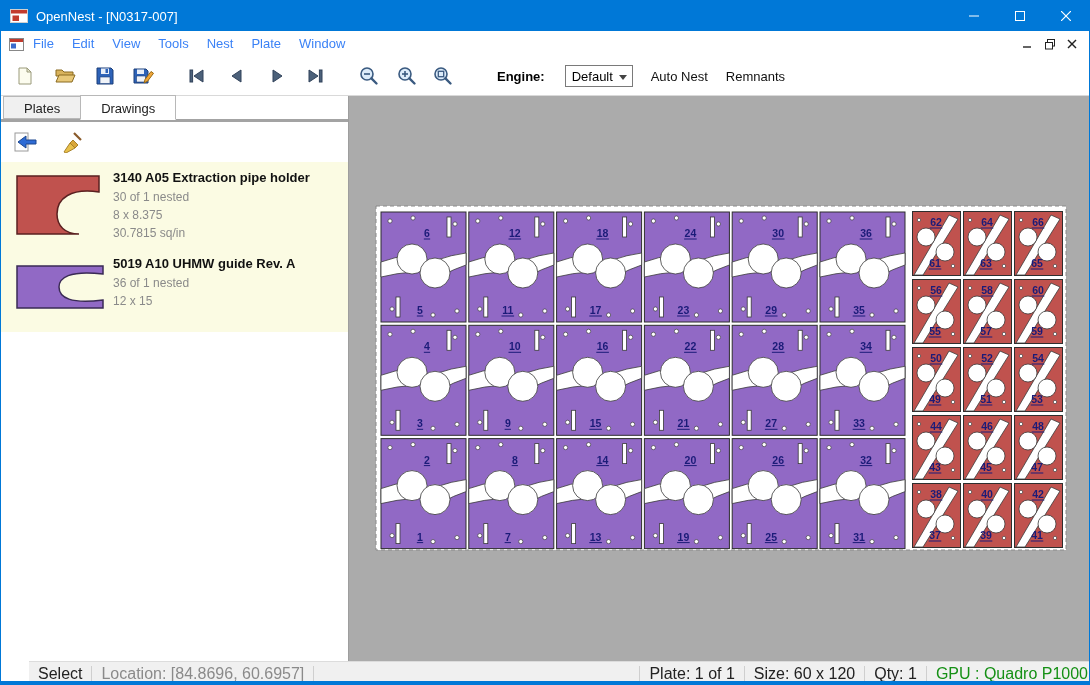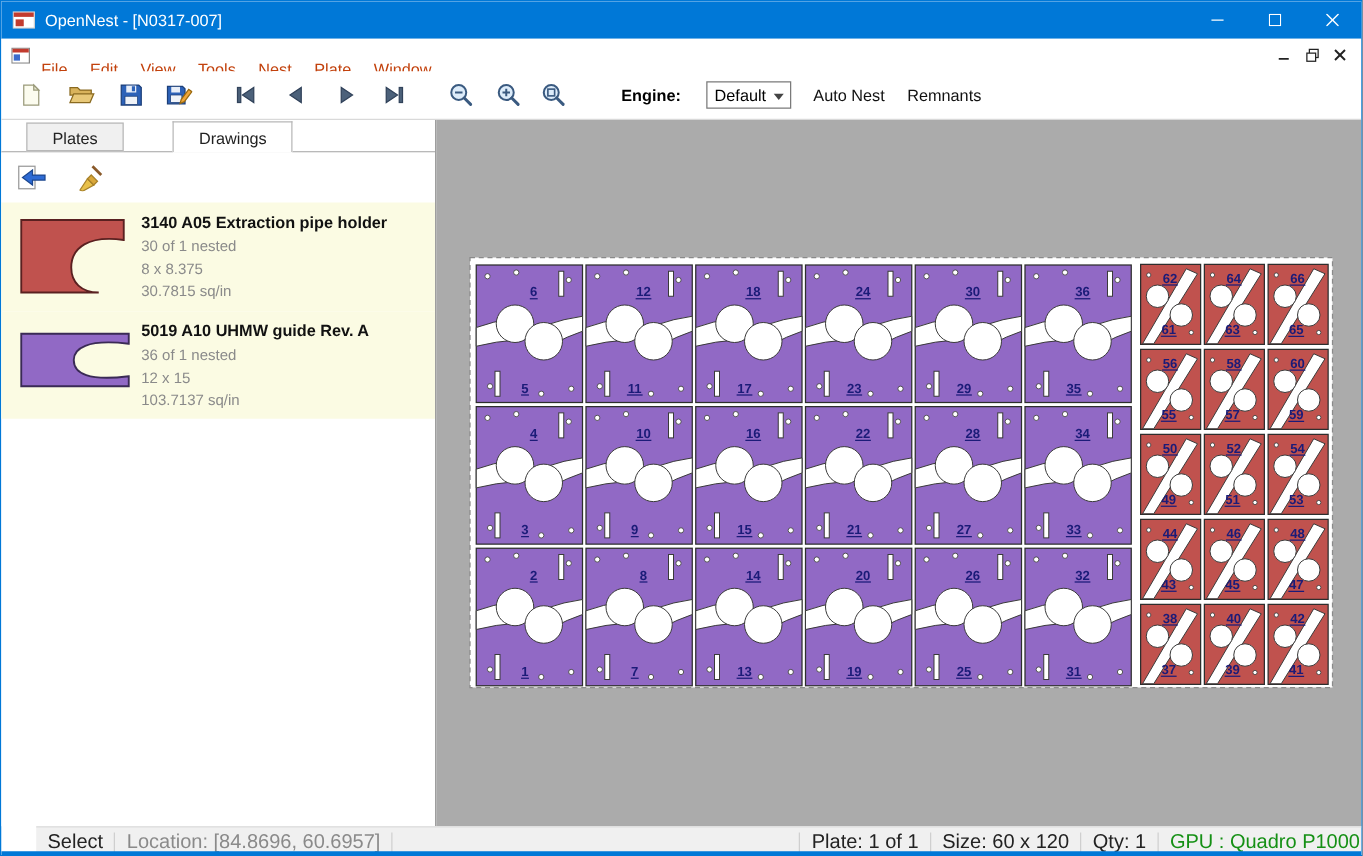--- a/index.html
+++ b/index.html
@@ -13,42 +13,42 @@
               display:flex; align-items:center; color:#fff; }
   .title-icon { margin-left:9px; display:flex; }
   .title-text { margin-left:8px; font-size:13px; }
   .tb-spacer { flex:1; }
   .wbtn { width:46px; height:30px; display:flex; align-items:center; justify-content:center; }
 
   
   .menubar { position:absolute; left:0; top:30px; width:100%; height:26px; background:#fff;
              display:flex; align-items:center; }
   .mdi-icon { margin-left:8px; display:flex; }
-  .mitem { padding:12px 9px; height:26px; line-height:26px; font-size:13px; color:#c2410c; }
+  .mitem { padding:0 9px; height:26px; line-height:26px; font-size:13px; color:#3b82f6; }
   .mitem:first-of-type { margin-left:6px; }
   .mdi-ctrls { margin-left:auto; margin-right:6px; display:flex; align-items:center; }
   .mdibtn { width:22px; height:20px; display:flex; align-items:center; justify-content:center; }
 
   
   .toolbar { position:absolute; left:0; top:56px; width:100%; height:39px; background:#fff;
              border-bottom:1px solid #d9d9d9; display:flex; align-items:center; }
   .tbtn { width:28px; height:28px; display:flex; align-items:center; justify-content:center; }
   .ml10{margin-left:10px}.ml12{margin-left:12px}.ml26{margin-left:26px}.ml8{margin-left:8px}
   .engine-label { font-weight:700; font-size:13px; margin-left:40px; }
   .combo { margin-left:20px; width:68px; height:22px; border:1px solid #7a7a7a; background:#fff;
            display:flex; align-items:center; font-size:13px; padding-left:6px; position:relative; }
   .combo .arrow { position:absolute; right:5px; top:9px; width:0; height:0;
                   border-left:4px solid transparent; border-right:4px solid transparent;
                   border-top:5px solid #444; }
   .textbtn { margin-left:18px; font-size:13px; color:#111; }
 
   
   .leftpanel { position:absolute; left:0; top:95px; width:348px; height:565px; background:#fff;
                border-right:1px solid #9e9e9e; }
-  .tabs { display:flex; align-items:flex-end; height:26px; border-bottom:1px solid #a3a3a3; padding-left:20px;gap:40px; }
+  .tabs { display:flex; align-items:flex-end; height:26px; border-bottom:3px solid #a3a3a3; padding-left:2px; }
   .tab { height:23px; line-height:23px; padding:0 20px; font-size:13px; border:1px solid #b8b8b8;
          background:#f0f0f0; margin-right:-1px; color:#222; }
   .tab.active { background:#fff; height:25px; line-height:25px; border-bottom:1px solid #fff;
                 margin-bottom:-1px; position:relative; z-index:2; }
   .ptoolbar { height:40px; display:flex; align-items:center; padding-left:10px; gap:16px; background:#fff; }
   .pbtn { width:30px; height:28px; display:flex; align-items:center; justify-content:center; }
   .list-item { display:flex; background:#fbfbe3; padding:6px 8px 6px 12px; min-height:84px; }
   .thumb { width:100px; flex:none; padding-top:4px; }
   .pname { font-size:13px; font-weight:700; margin:2px 0 3px; color:#111; }
   .pmeta { font-size:12px; color:#8a8a8a; line-height:18px; }
@@ -255,21 +255,20 @@
       <div class="list-item">
         <span class="thumb">
           <svg width="94" height="60" viewBox="0 0 94 60">
             <path d="M4,8 H90 V16 C56,12 46,20 46,29 C46,40 58,46 90,42 V50 H4 Z" stroke="#3a2a55" stroke-width="1.5" fill="#9169c5"></path>
           </svg>
         </span>
         <span class="pinfo">
           <div class="pname">5019 A10 UHMW guide Rev. A</div>
           <div class="pmeta">36 of 1 nested</div>
           <div class="pmeta">12 x 15</div>
-          <div class="pmeta">103.7137 sq/in</div>
         </span>
       </div>
     </div>
   </div>
 
   <div class="canvas">
     <svg id="nest-svg" width="742" height="565">
         <rect x="27" y="110" width="690" height="344" fill="#ffffff" stroke="#8a8a8a" stroke-width="1" stroke-dasharray="4 3"></rect>
         <g transform="translate(30,114)">
           <rect x="2" y="2" width="85" height="110" fill="#9169c5" stroke="#2e2e2e" stroke-width="1"></rect>

